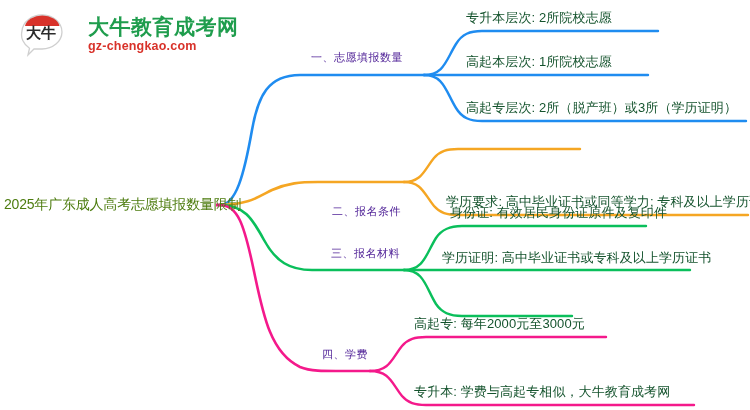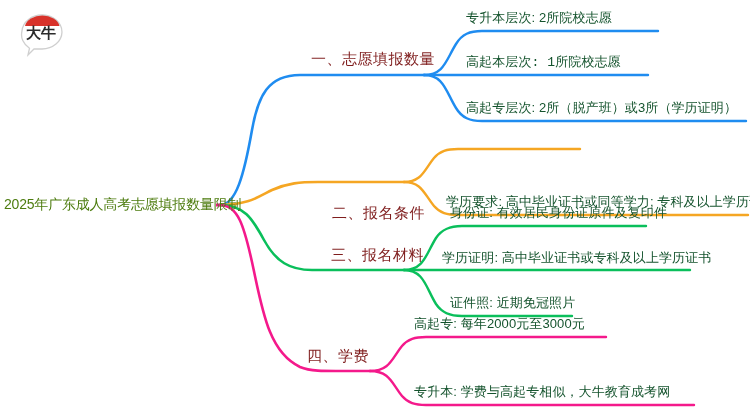--- a/index.html
+++ b/index.html
@@ -69,42 +69,46 @@
     white-space: nowrap;
     color: #1b1b1b;
     font-family: "Liberation Sans", "DejaVu Sans", sans-serif;
   }
   .root-node {
     font-size: 14px;
     letter-spacing: -0.2px;
     color: #4d7c0f;
   }
   .branch-node {
-    font-size: 15px;
+    font-size: 11px;
     letter-spacing: 0.5px;
-    color: #7f1d1d;
+    color: #4c1d95;
   }
   .leaf-node {
     font-size: 13px;
     letter-spacing: 0.1px;
     color: #14532d;
   }
 </style>
 </head>
 <body>
 
 <div id="canvas">
 
   <div id="logo">
     <div id="logo-mark">
       <svg width="48" height="46" viewBox="0 0 48 46" xmlns="http://www.w3.org/2000/svg">
         <path d="M4 20 A20 17 0 1 1 24 38 L16 38 L10 44 L11.5 37.2 A20 17 0 0 1 4 20 Z" fill="#ffffff" stroke="#cfcfcf" stroke-width="1.3"></path>
         <path d="M7 15 A17.5 12.5 0 0 1 41.5 15 Z" fill="#d8322a"></path>
         <text x="23" y="27" font-family="'Liberation Sans',sans-serif" font-size="15" font-weight="bold" fill="#2b2b2b" text-anchor="middle">大牛</text>
       </svg>
+    </div>
+    <div id="logo-text-wrap">
+      <div id="logo-title">大牛教育成考网</div>
+      <div id="logo-sub">gz-chengkao.com</div>
     </div>
   </div>
 
   <svg id="wires" viewBox="0 0 750 410" xmlns="http://www.w3.org/2000/svg">
 
     <path d="M216 205 L222 205" stroke="#f4198b" stroke-width="3" fill="none"></path>
 
     <path d="M220 205 C236 205 244 175 252 130 C258 96 268 75 300 75 L424 75" stroke="#1f8cf0" stroke-width="2.6" fill="none" stroke-linecap="round"></path>
     <path d="M424 75 C444 75 446 60 456 44 C462 34 470 31 482 31 L658 31" stroke="#1f8cf0" stroke-width="2.4" fill="none" stroke-linecap="round"></path>
     <path d="M424 75 L648 75" stroke="#1f8cf0" stroke-width="2.4" fill="none" stroke-linecap="round"></path>
@@ -122,28 +126,27 @@
     <path d="M220 205 C238 205 244 226 252 262 C262 308 268 352 300 367 C312 372 328 371 352 371 L370 371" stroke="#f4198b" stroke-width="2.6" fill="none" stroke-linecap="round"></path>
     <path d="M370 371 C390 371 392 358 402 346 C408 339 415 337 426 337 L606 337" stroke="#f4198b" stroke-width="2.4" fill="none" stroke-linecap="round"></path>
     <path d="M370 371 C390 371 392 384 402 396 C408 403 415 405 426 405 L694 405" stroke="#f4198b" stroke-width="2.4" fill="none" stroke-linecap="round"></path>
   </svg>
 
   <div class="node root-node" style="left:4px; top:196px;">2025年广东成人高考志愿填报数量限制</div>
 
   <div class="node branch-node" style="left:311px; top:50px;">一、志愿填报数量</div>
   <div class="node branch-node" style="left:332px; top:158px;margin-top:46px;">二、报名条件</div>
   <div class="node branch-node" style="left:331px; top:246px;">三、报名材料</div>
-  <div class="node branch-node" style="left:307px; top:347px;">四、学费</div>
+  <div class="node branch-node" style="left:322px; top:347px;">四、学费</div>
 
   <div class="node leaf-node" style="left:466px; top:9px;">专升本层次: 2所院校志愿</div>
-  <div class="node leaf-node" style="left:466px; top:53px;font-family:Liberation Mono, monospace;">高起本层次: 1所院校志愿</div>
+  <div class="node leaf-node" style="left:466px; top:53px;">高起本层次: 1所院校志愿</div>
   <div class="node leaf-node" style="left:466px; top:99px;">高起专层次: 2所（脱产班）或3所（学历证明）</div>
 
   <div class="node leaf-node" style="left:446px; top:193px;">学历要求: 高中毕业证书或同等学力; 专科及以上学历证书</div>
 
   <div class="node leaf-node" style="left:450px; top:204px;">身份证: 有效居民身份证原件及复印件</div>
   <div class="node leaf-node" style="left:442px; top:249px;">学历证明: 高中毕业证书或专科及以上学历证书</div>
-  <div class="node leaf-node" style="left:450px; top:294px;">证件照: 近期免冠照片</div>
 
   <div class="node leaf-node" style="left:414px; top:315px;">高起专: 每年2000元至3000元</div>
   <div class="node leaf-node" style="left:414px; top:383px;">专升本: 学费与高起专相似，大牛教育成考网</div>
 
 </div>
 
 </body></html>

